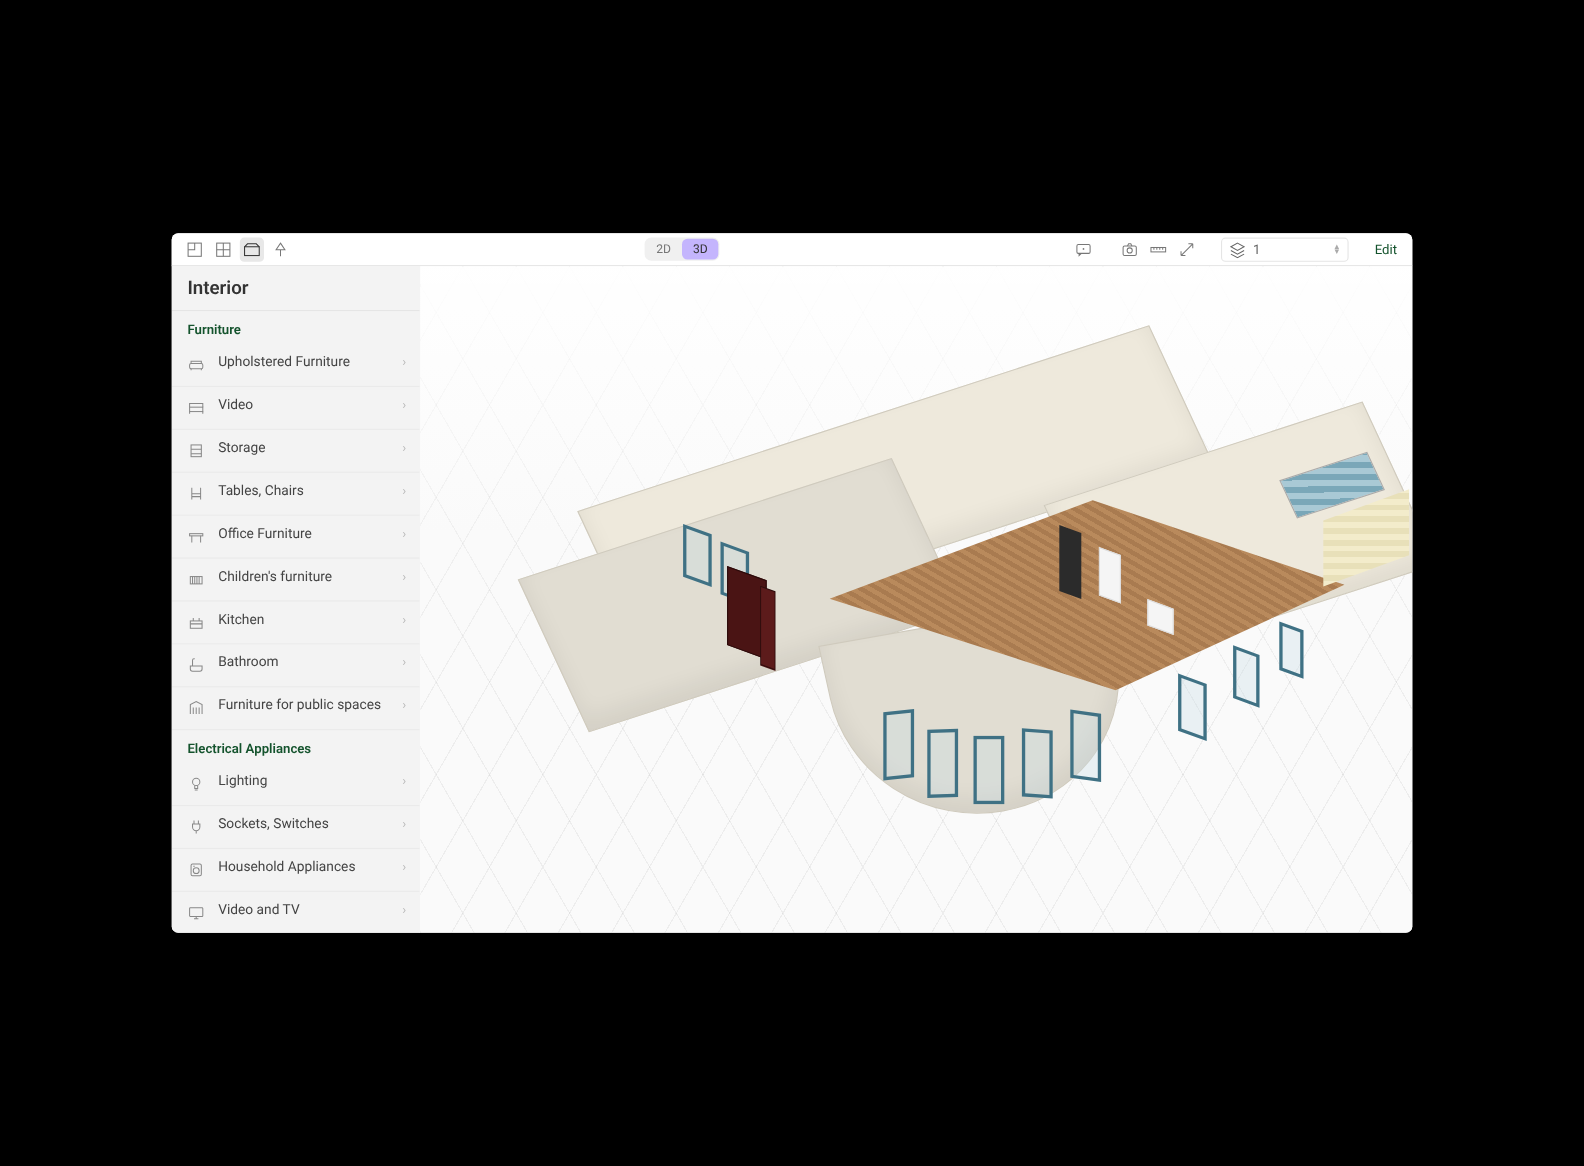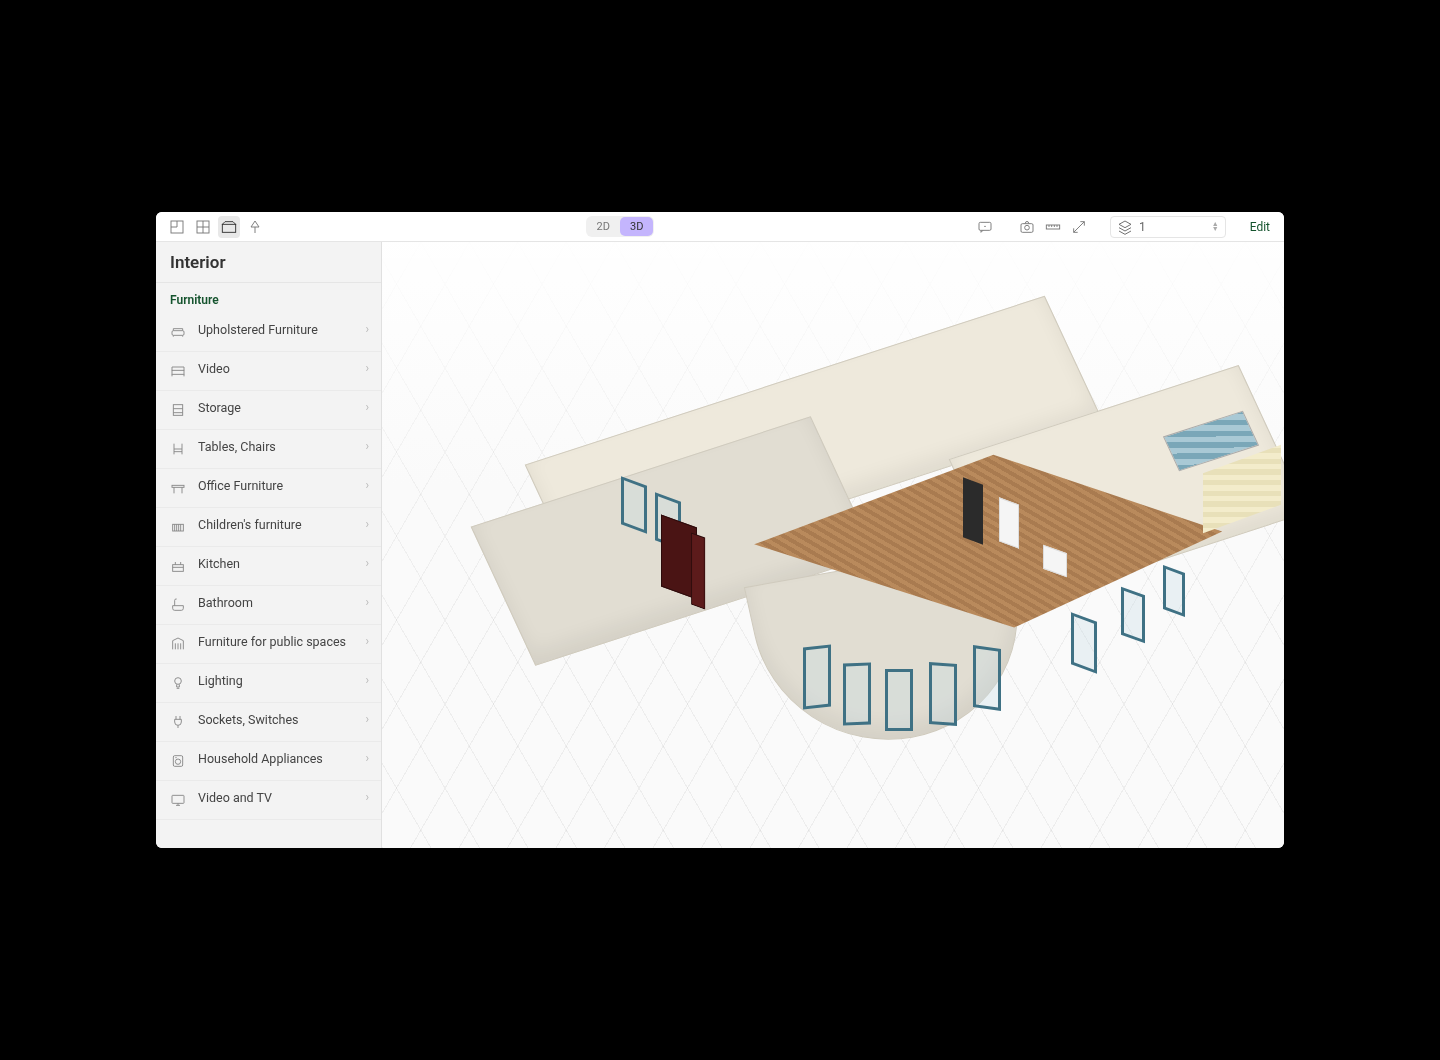--- a/index.html
+++ b/index.html
@@ -349,20 +349,21 @@
       <div class="sidebar-item">
         <div class="icon-box">
             <svg class="icon-svg" viewBox="0 0 24 24">
               <path d="M4 20V7l8-4 8 4v13M8 20v-9M12 20v-9M16 20v-9"></path>
             </svg>
           </div>
         <span class="label">Furniture for public spaces</span>
         <span class="chev">›</span>
       </div>
 
+      <div class="section-header">Electrical Appliances</div>
 
       <div class="sidebar-item">
         <div class="icon-box">
             <svg class="icon-svg" viewBox="0 0 24 24">
               <circle cx="12" cy="9" r="5"></circle>
               <path d="M10 14v4h4v-4M10 20h4"></path>
             </svg>
           </div>
         <span class="label">Lighting</span>
         <span class="chev">›</span>

